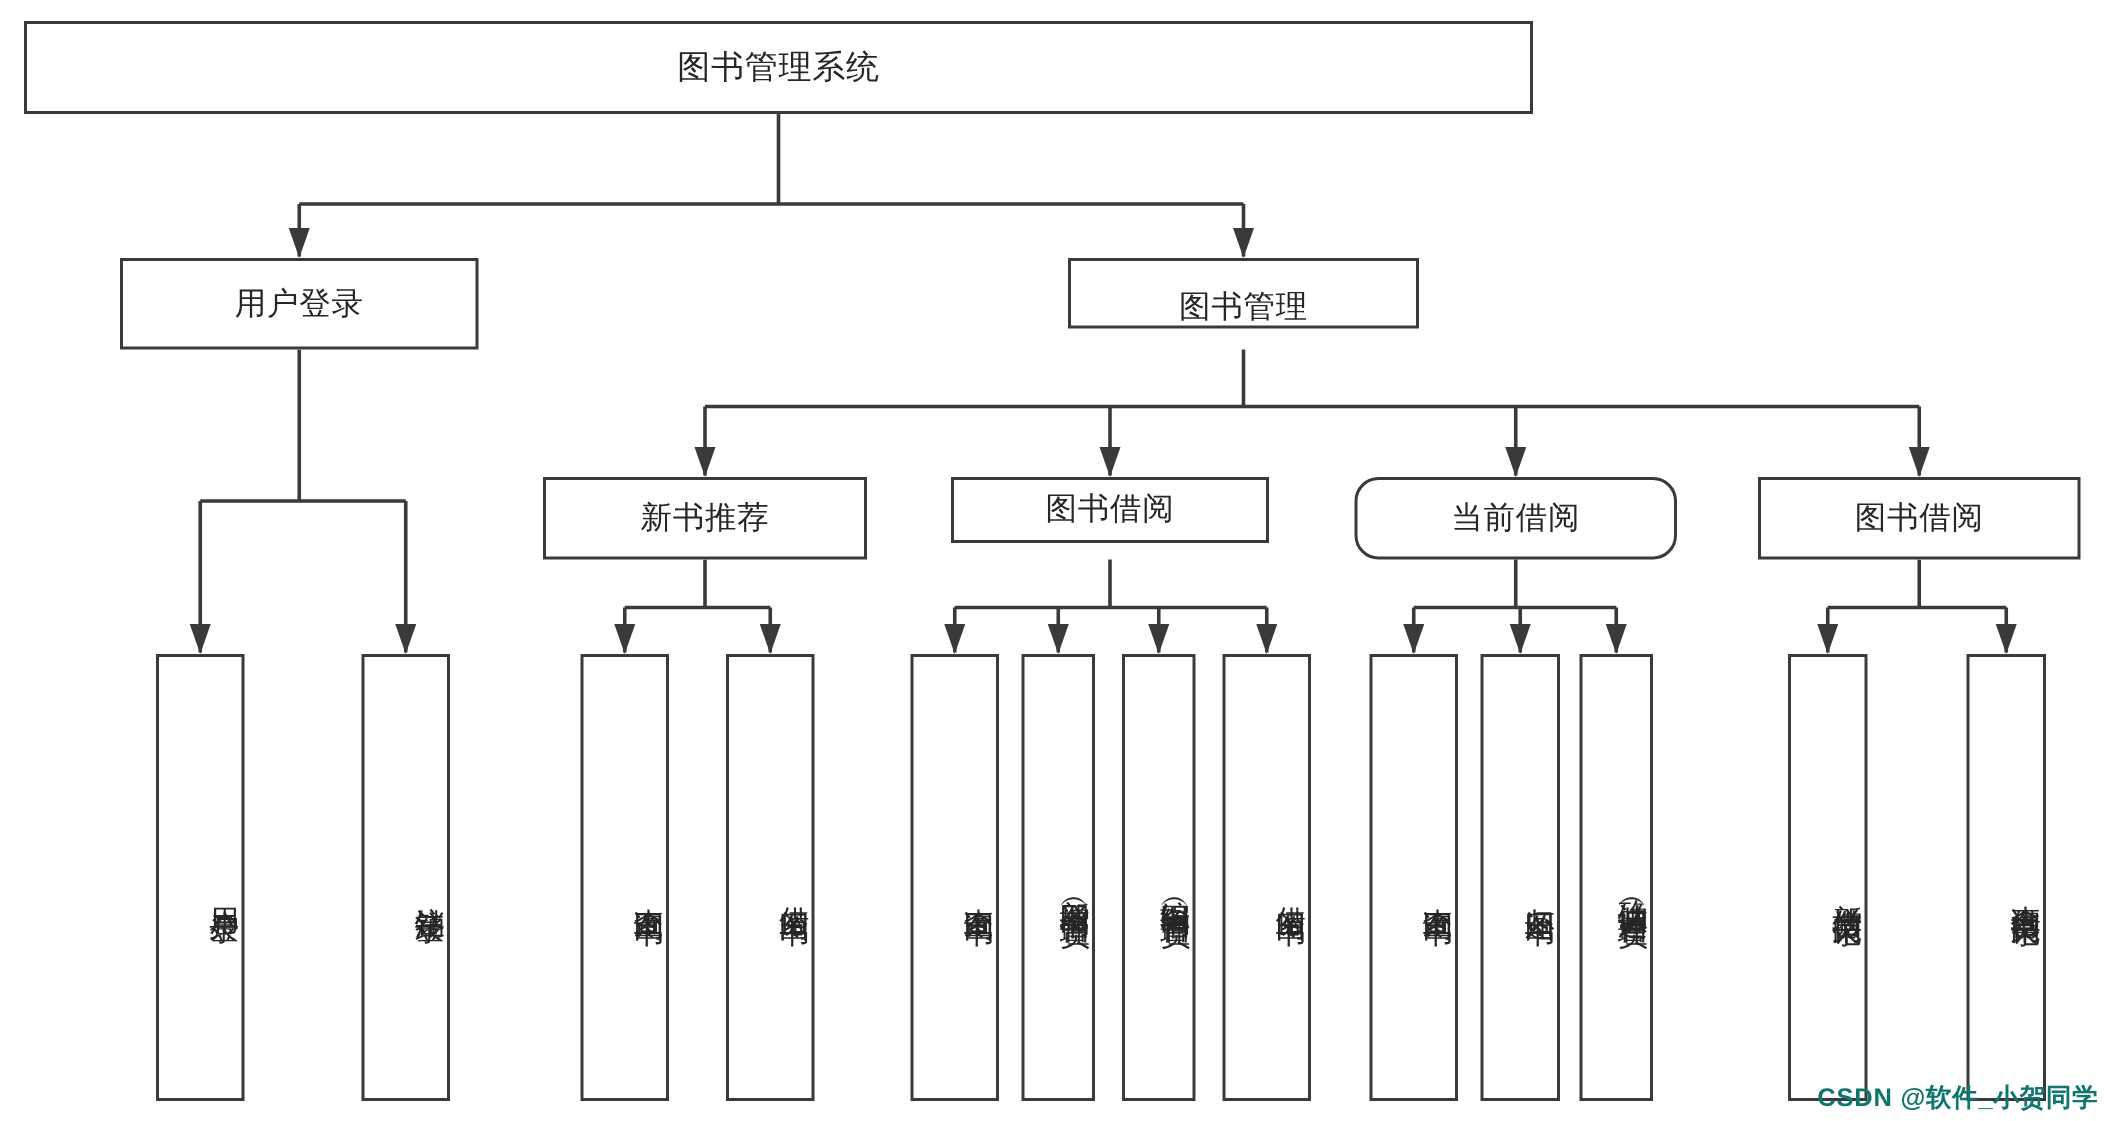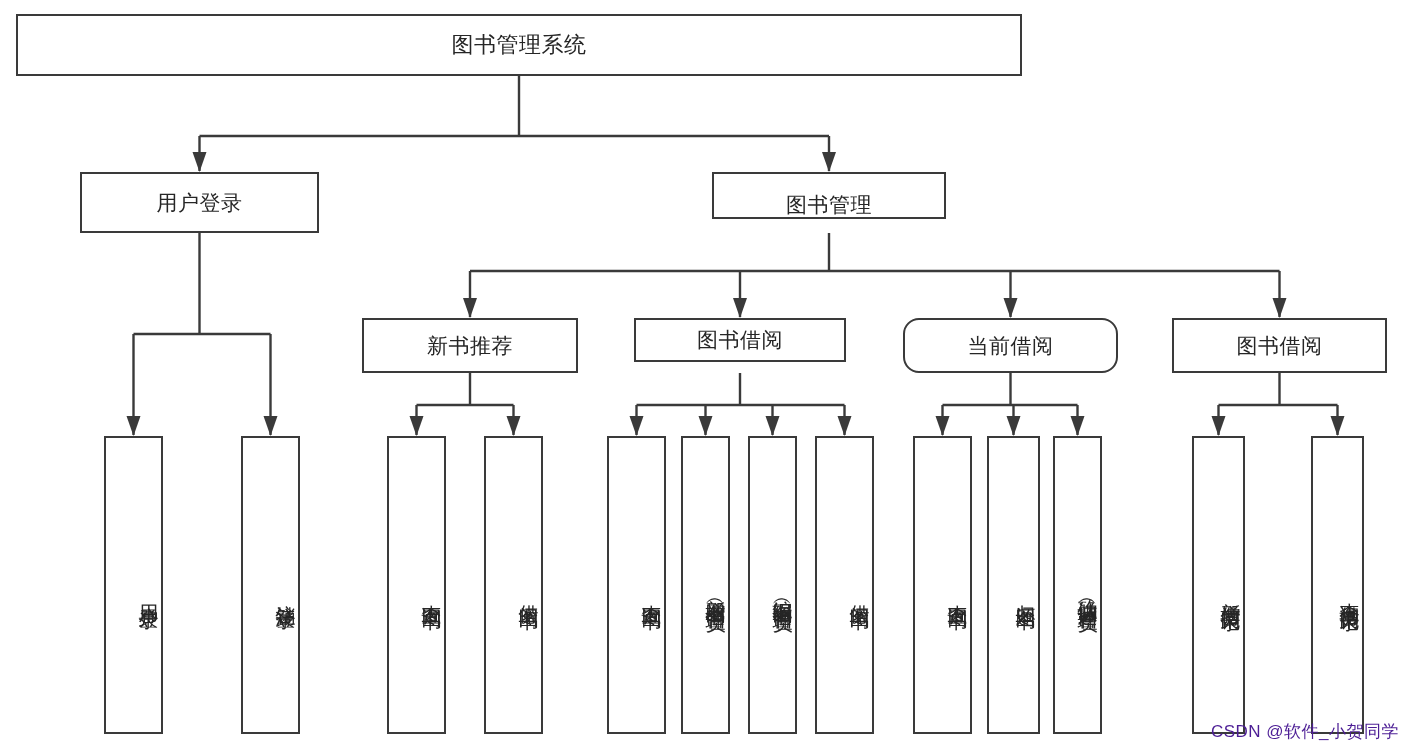--- a/index.html
+++ b/index.html
@@ -57,24 +57,25 @@
   }
   .node.vert > span {
     writing-mode: vertical-rl;
     text-orientation: upright;
   }
   .watermark {
     position: absolute;
     right: 6px;
     bottom: 4px;
     font-size: 17px;
-    color: #4c1d95;
+    color: #0f766e;
     letter-spacing: 0.5px;
     white-space: nowrap;
     z-index: 5;
+    font-weight: bold;
   }
 </style>
 </head>
 <body>
 
 <div id="canvas">
   <svg id="edges" viewBox="0 0 1405 747">
       <line x1="519" y1="67" x2="519" y2="136" stroke="#3a3a3a" stroke-width="2.4"></line>
       <line x1="199.5" y1="136" x2="829" y2="136" stroke="#3a3a3a" stroke-width="2.4"></line>
       <line x1="199.5" y1="136" x2="199.5" y2="171" stroke="#3a3a3a" stroke-width="2.4"></line>

